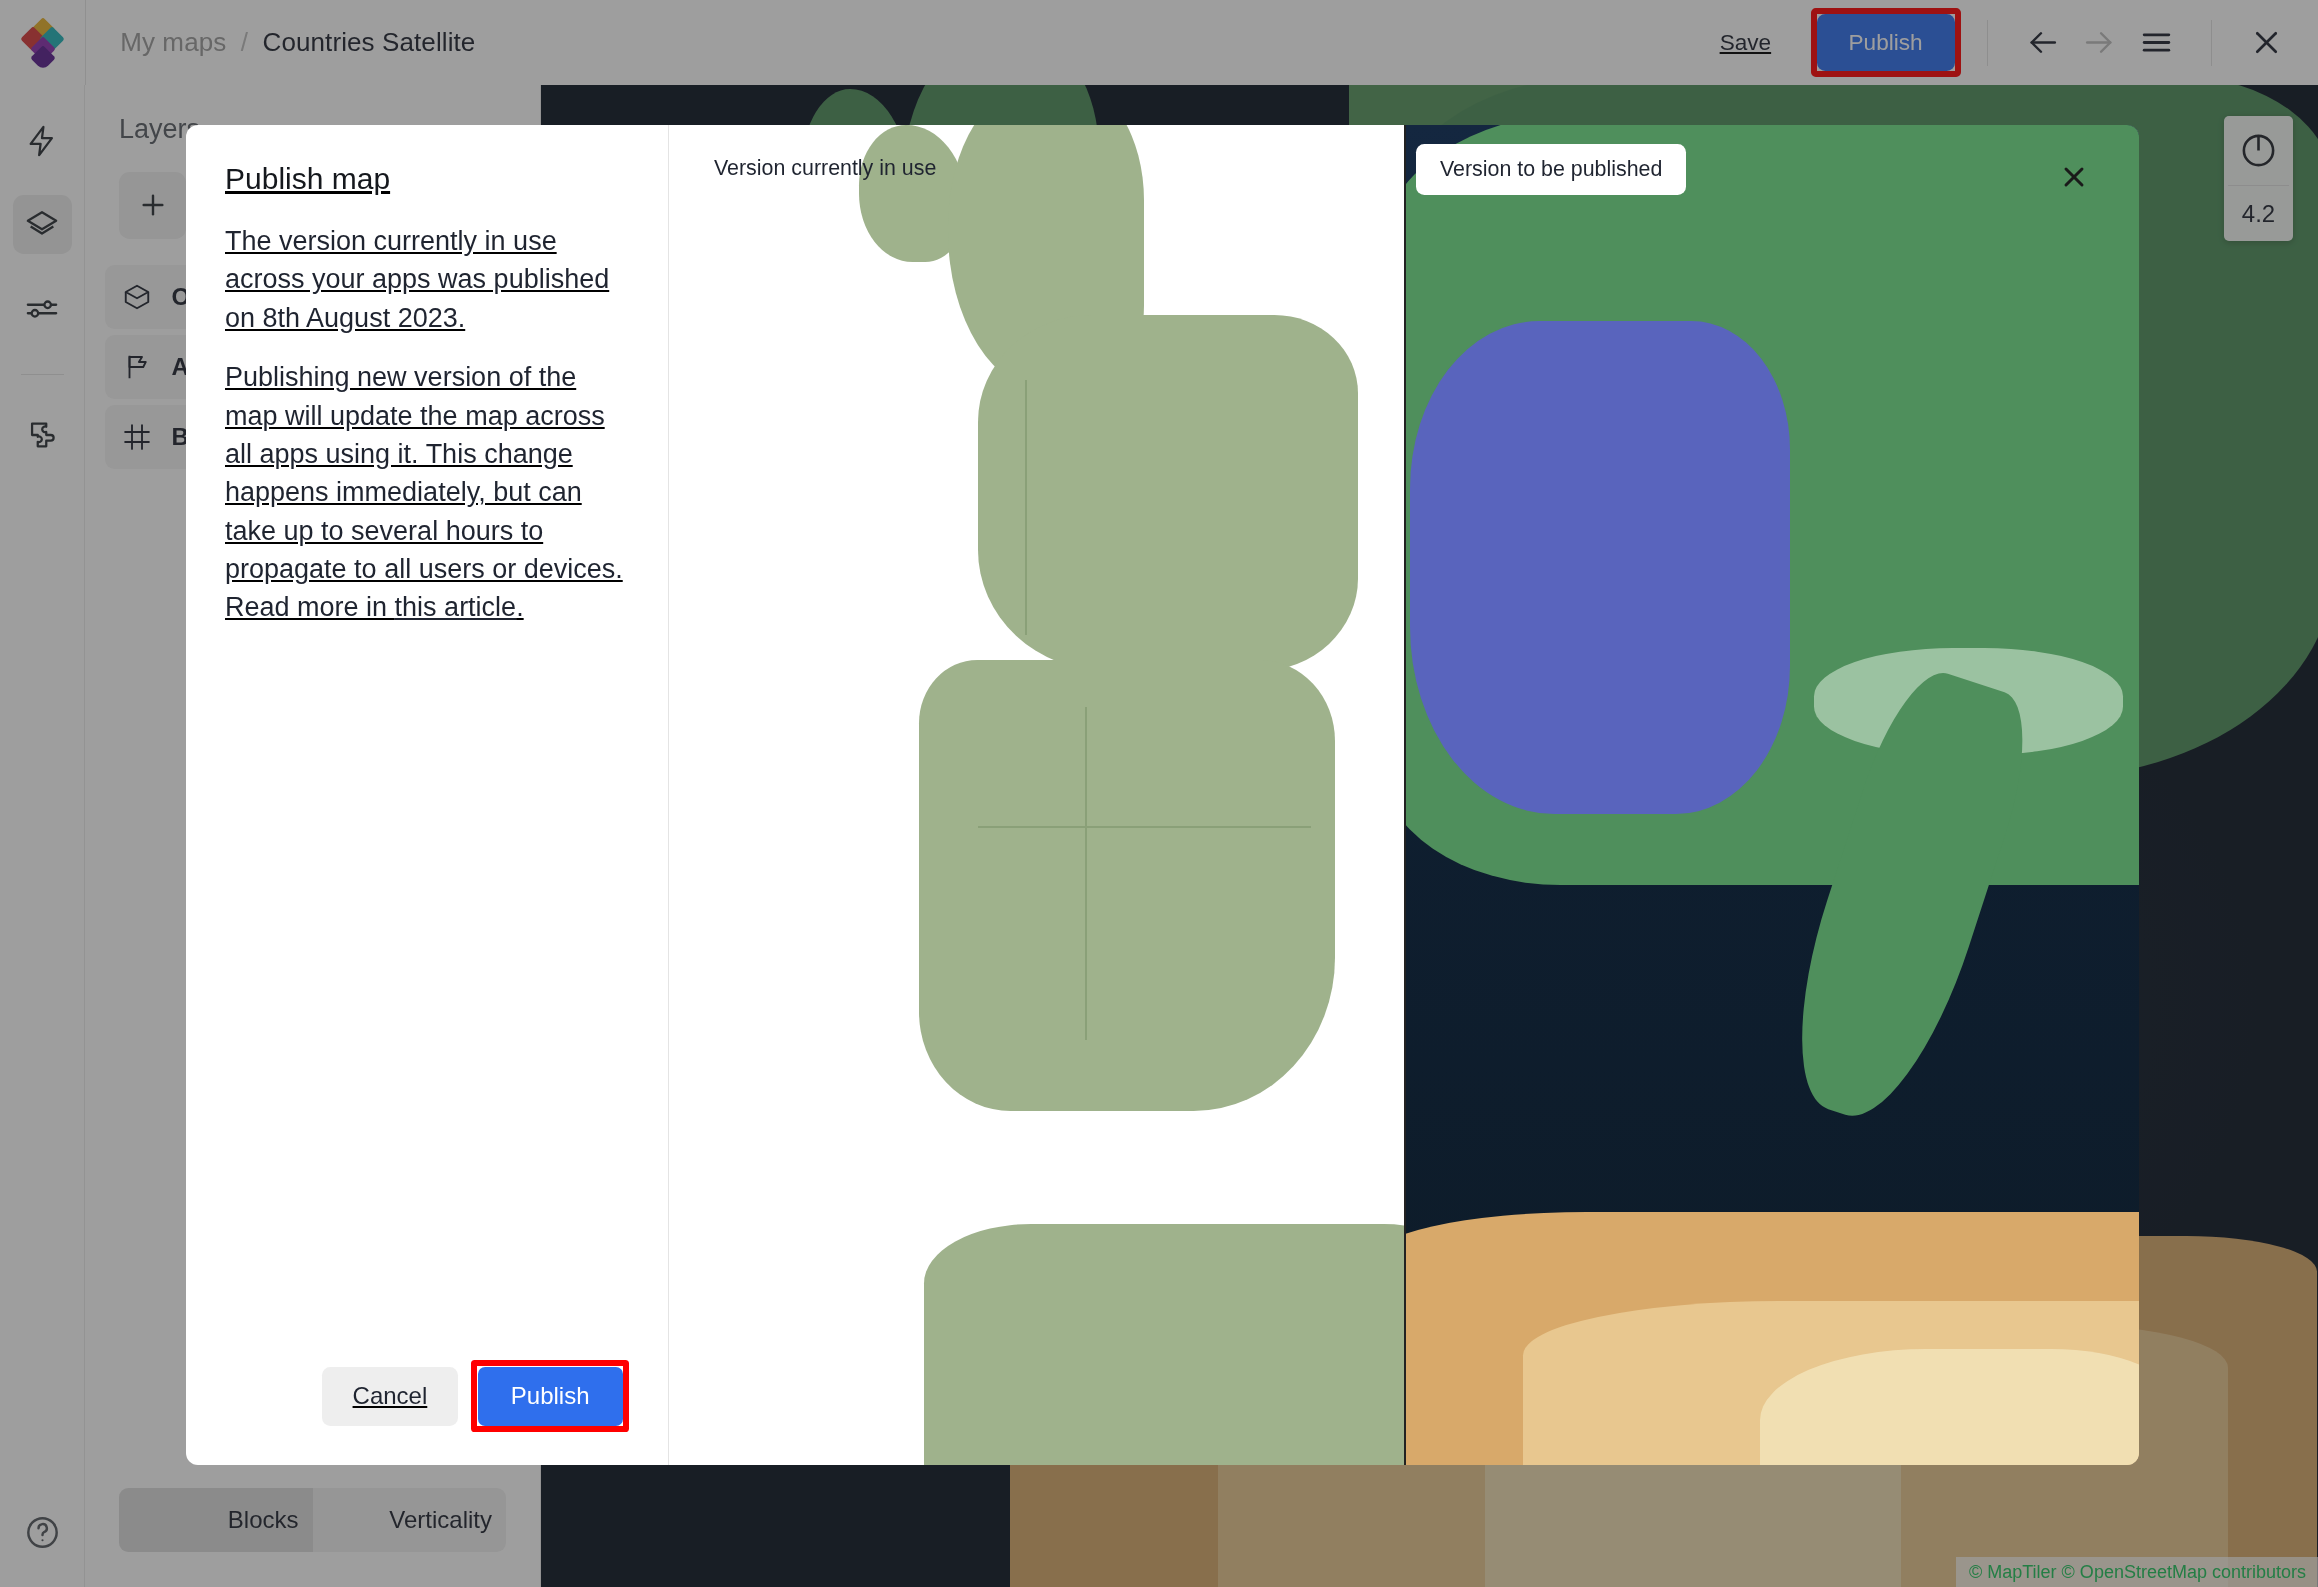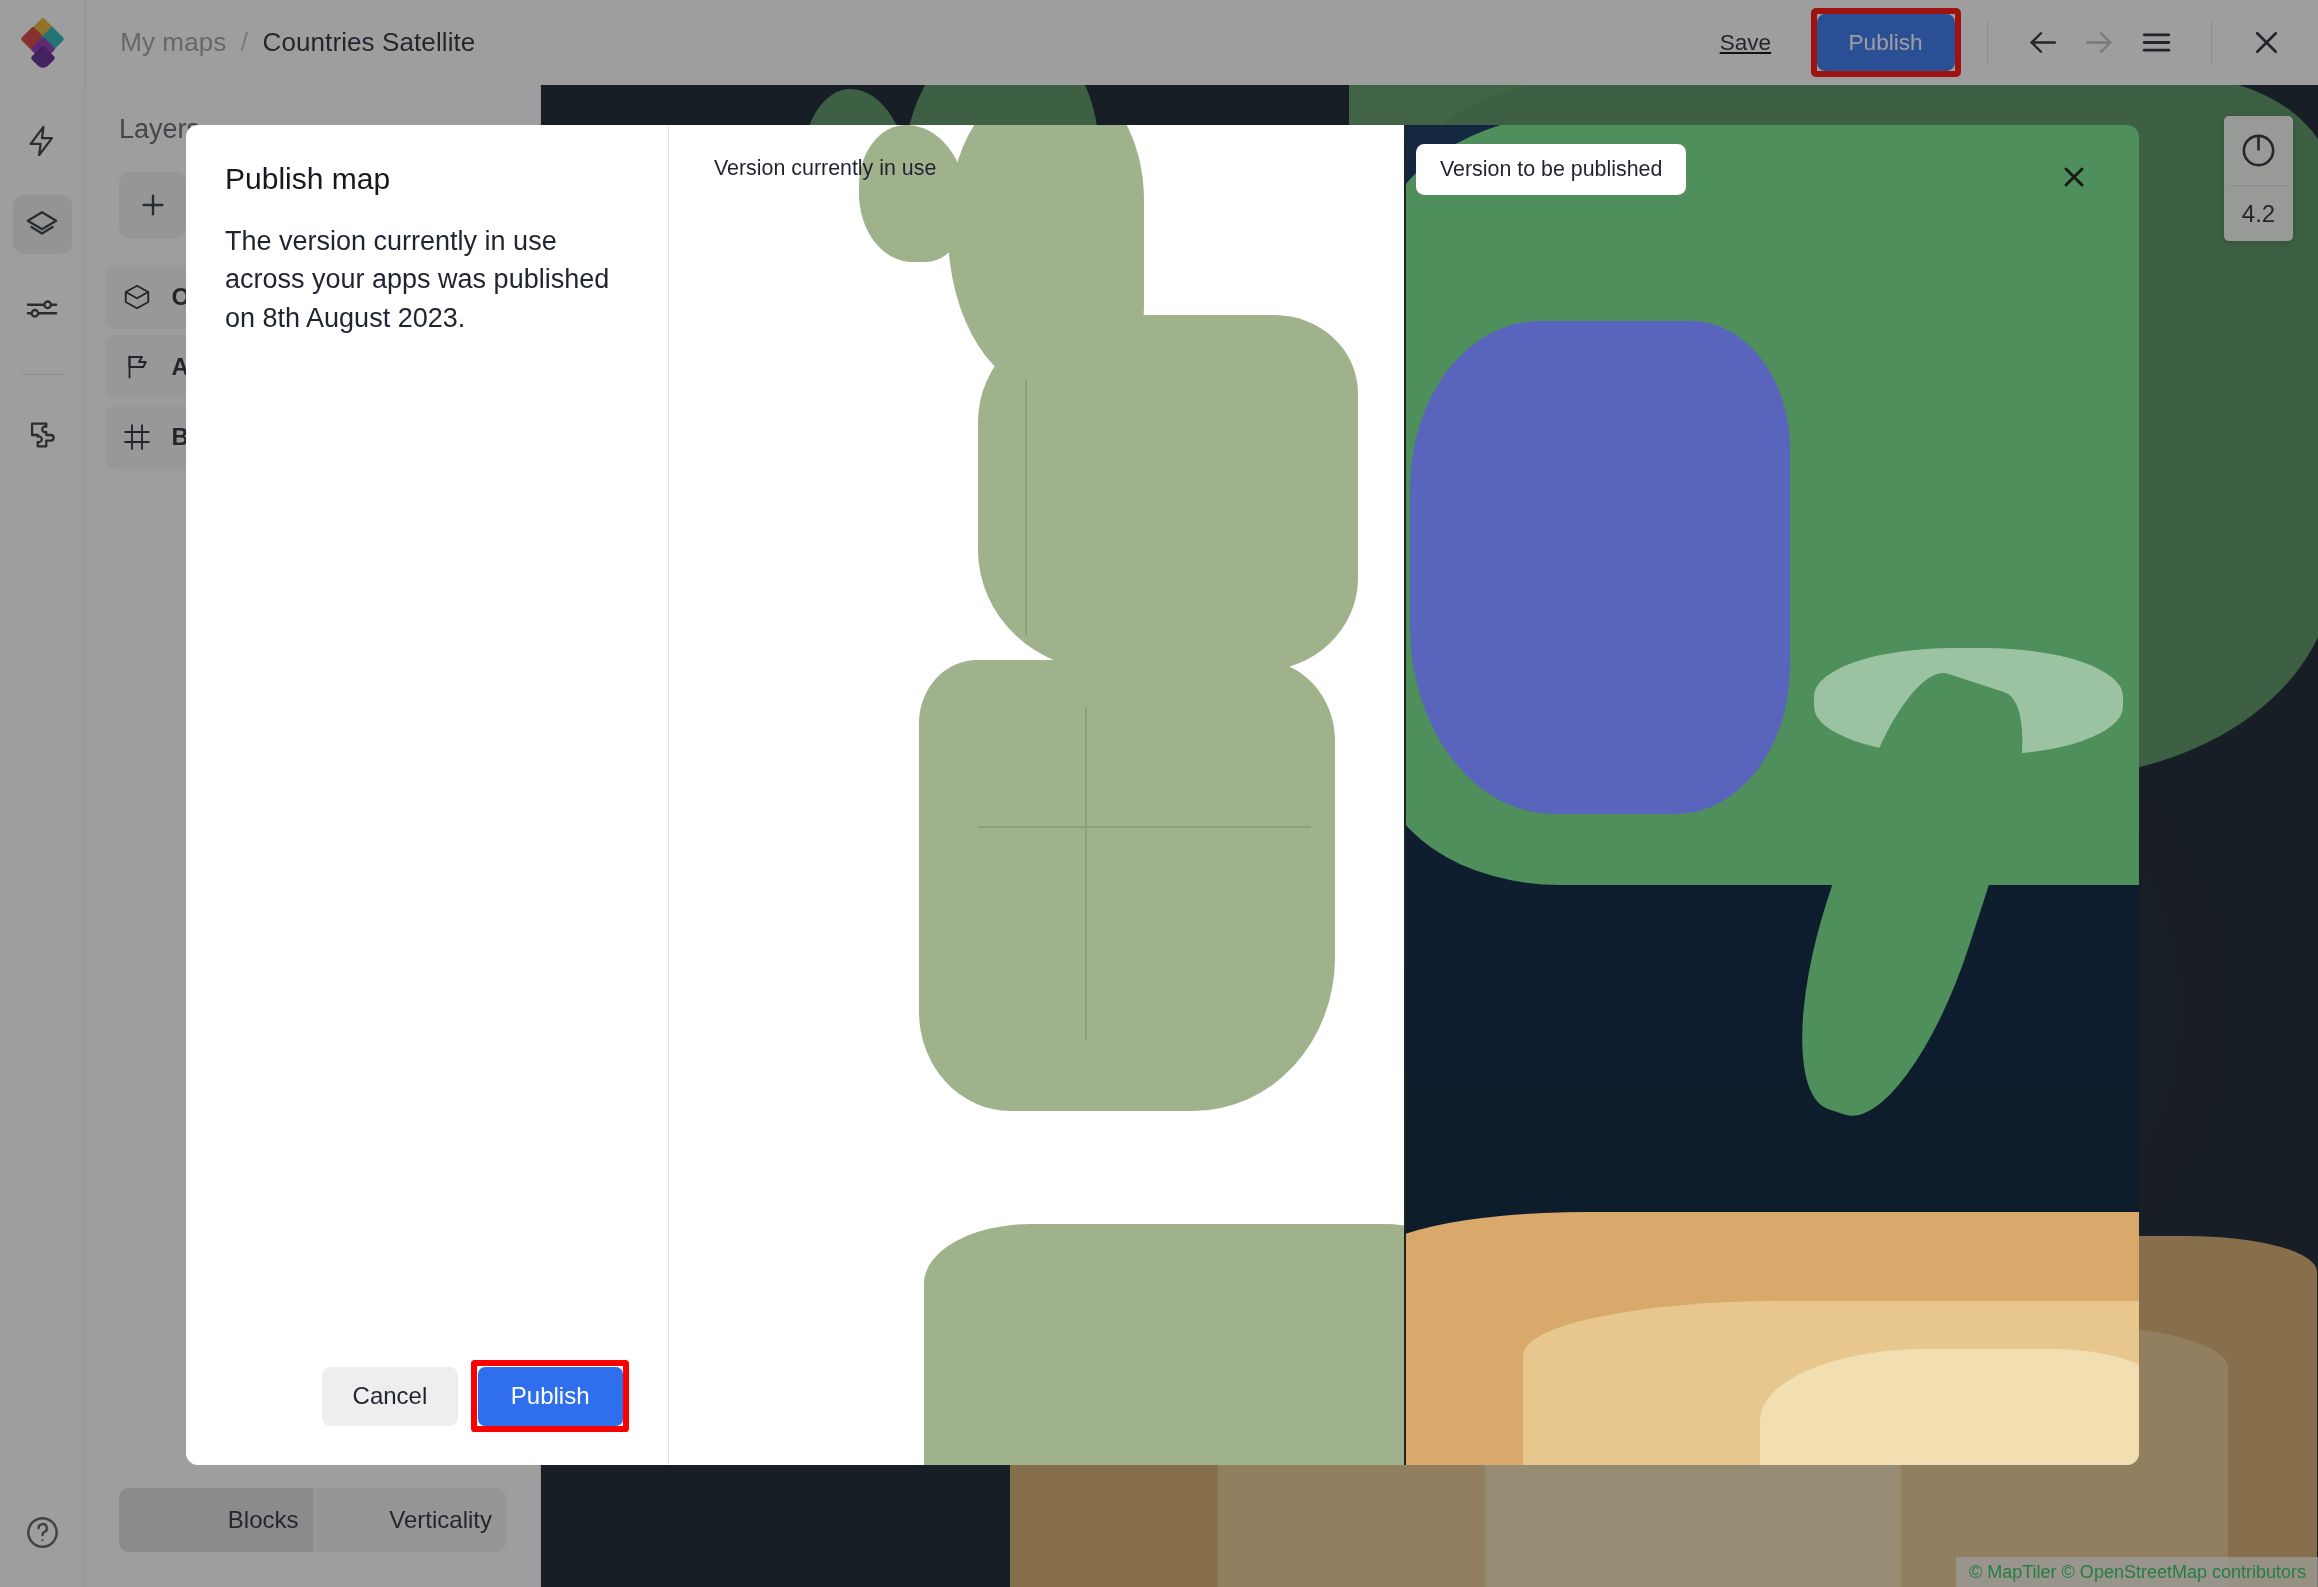--- a/index.html
+++ b/index.html
@@ -118,21 +118,21 @@
   
   .backdrop { position: absolute; inset: 0; background: rgba(40,40,40,0.45); z-index: 30; }
 
   
   .dialog {
     position: absolute; left: 186px; top: 125px; width: 1953px; height: 1340px;
     z-index: 40; display: flex; pointer-events: auto;
   }
   .dlg-left {
     width: 482px; background: #ffffff; border-radius: 12px 0 0 12px;
-    display: flex; flex-direction: column; padding: 37px 39px 33px 39px;
+    display: flex; flex-direction: column; padding: 37px 39px 33px 39px; text-decoration: underline;
   }
   .dlg-title { font-size: 30px; color: #15181d; margin-bottom: 26px; }
   .dlg-p { font-size: 27px; line-height: 1.42; color: #1f2430; margin-bottom: 21.4px; }
   .dlg-link { color: #1f2430; text-decoration: underline; cursor: pointer; }
   .dlg-actions { margin-top: auto; display: flex; justify-content: flex-end; align-items: center; }
   .btn-cancel {
     font-size: 24px; color: #1f2430; background: #eeeeee; border: none;
     padding: 15.4px 31px; border-radius: 8.3px; cursor: pointer;
   }
   .publish-hl2 { position: relative; margin-left: 13px; padding: 6.5px; }
@@ -327,20 +327,21 @@
     </div>
   </div>
 
   <div class="backdrop"></div>
 
   <div class="dialog">
 
     <div class="dlg-left">
       <div class="dlg-title">Publish map</div>
       <div class="dlg-p">The version currently in use across your apps was published on 8th August 2023.</div>
+      <div class="dlg-p"><span>Publishing new version of the map will update the map across all apps using it. This change happens immediately, but can take up to several hours to propagate to all users or devices. Read more in </span><span class="dlg-link">this article</span><span>.</span></div>
       <div class="dlg-actions">
         <button class="btn-cancel">Cancel</button>
         <div class="publish-hl2">
           <button class="btn-publish-dlg">Publish</button>
         </div>
       </div>
     </div>
 
     <div class="dlg-right">
 

